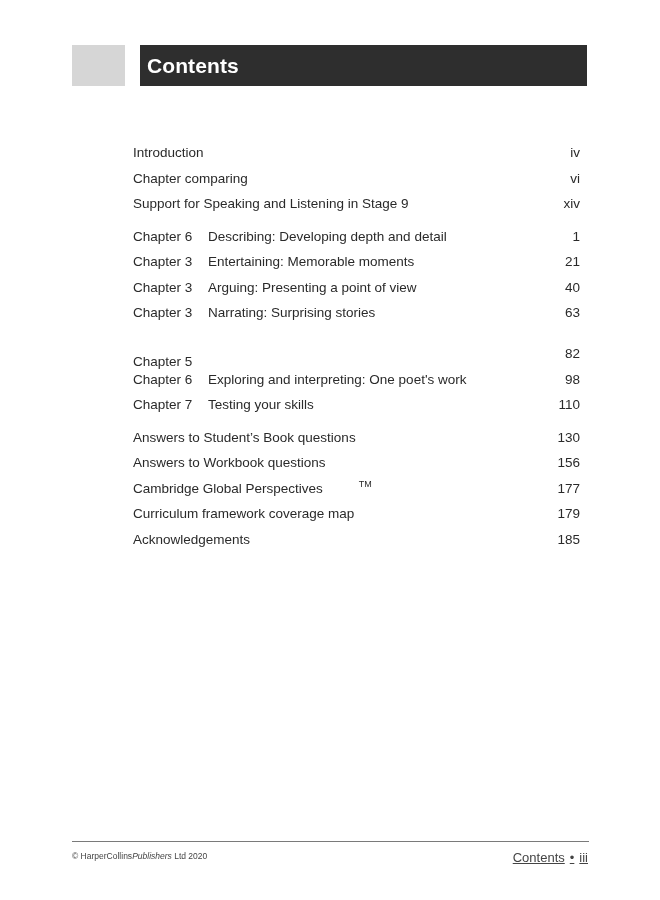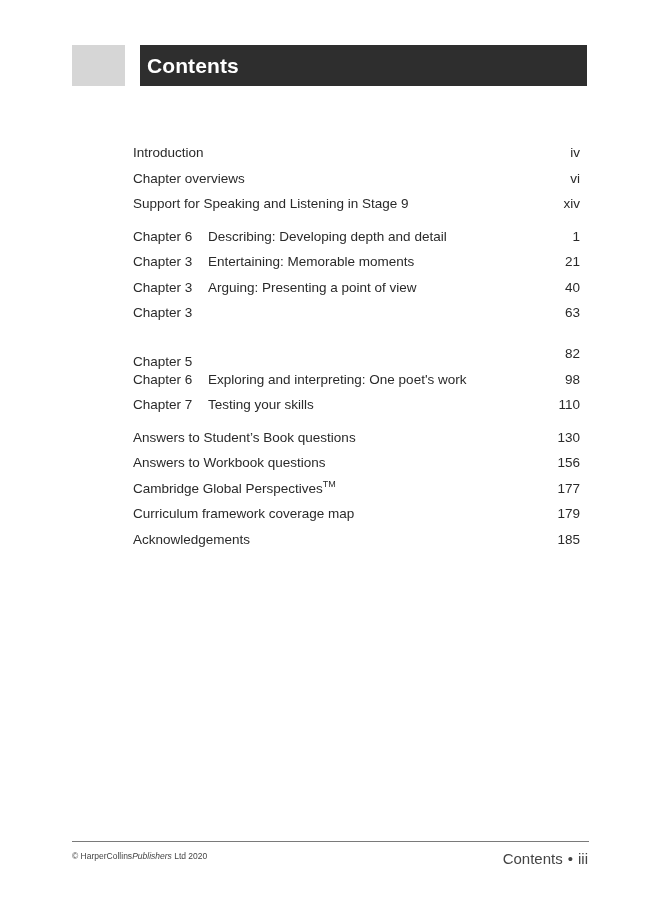--- a/index.html
+++ b/index.html
@@ -9,41 +9,41 @@
   .title-bar { position: absolute; left: 140px; top: 45px; width: 447px; height: 41px; background: #2e2e2e;
                display: flex; align-items: center; }
   .title-bar h1 { margin: 0 0 0 7px; font-size: 21px; font-weight: bold; color: #ffffff; letter-spacing: 0.1px; }
   .toc { position: absolute; left: 133px; top: 144px; width: 447px; font-size: 13.5px; }
   .row { position: relative; display: flex; height: 25.5px; line-height: 18px; }
   .row .chap { width: 75px; flex: none; }
   .row .title { flex: 1; }
   .row .page { position: absolute; right: 0; bottom: 7.5px; text-align: right; }
   .row.two-line { height: 41px; align-items: flex-end; }
   .gap { height: 7px; }
-  sup { font-size: 9px; vertical-align: 6px; line-height: 0; }
+  sup { font-size: 9px; vertical-align: 6px; line-height: 0; margin-left: 36px; }
   .footer-rule { position: absolute; left: 72px; top: 841px; width: 517px; height: 1px; background: #7a7a7a; }
   .footer-left { position: absolute; left: 72px; top: 851px; font-size: 8.5px; color: #444; }
-  .footer-right { position: absolute; right: 72px; top: 850px; font-size: 15px; color: #444; }
+  .footer-right { position: absolute; right: 72px; top: 850px; font-size: 13px; color: #444; text-decoration: underline; }
   .footer-right .dot { margin: 0 5px; }
 </style>
 </head>
 <body>
 
 <div class="grey-block"></div>
 <div class="title-bar">
   <h1>Contents</h1>
 </div>
 
 <div class="toc">
   <div class="row">
     <span class="title">Introduction</span>
     <span class="page">iv</span>
   </div>
   <div class="row">
-    <span class="title">Chapter overviews</span>
+    <span class="title">Chapter comparing</span>
     <span class="page">vi</span>
   </div>
   <div class="row">
     <span class="title">Support for Speaking and Listening in Stage 9</span>
     <span class="page">xiv</span>
   </div>
 
   <div class="gap"></div>
 
   <div class="row">
@@ -56,20 +56,21 @@
     <span class="title">Entertaining: Memorable moments</span>
     <span class="page">21</span>
   </div>
   <div class="row">
     <span class="chap">Chapter 3</span>
     <span class="title">Arguing: Presenting a point of view</span>
     <span class="page">40</span>
   </div>
   <div class="row">
     <span class="chap">Chapter 3</span>
+    <span class="title">Narrating: Surprising stories</span>
     <span class="page">63</span>
   </div>
   <div class="row two-line">
     <span class="chap">Chapter 5</span>
     <span class="page">82</span>
   </div>
   <div class="row">
     <span class="chap">Chapter 6</span>
     <span class="title">Exploring and interpreting: One poet's work</span>
     <span class="page">98</span>

